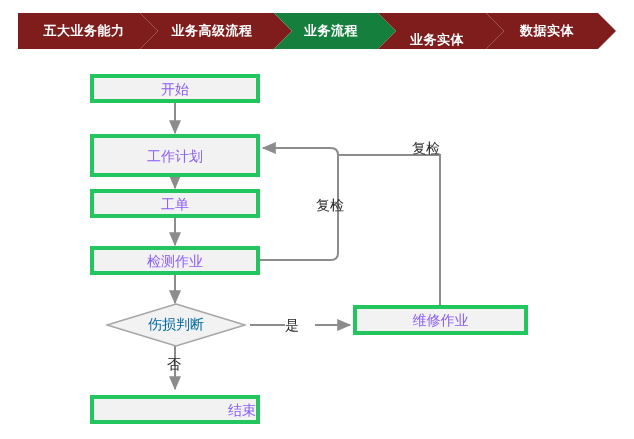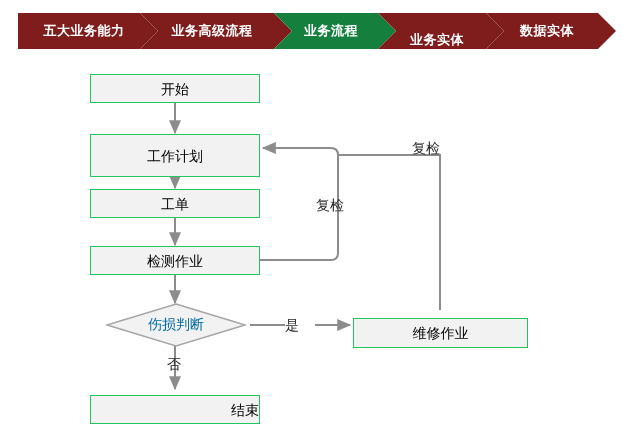--- a/index.html
+++ b/index.html
@@ -70,22 +70,22 @@
     left: 0;
     top: 0;
   }
   .node {
     position: absolute;
     box-sizing: border-box;
     display: flex;
     align-items: center;
     justify-content: center;
     background: #f2f2f2;
-    border: 1px solid #22c55e;
-    color: #000000;
+    border: 4px solid #22c55e;
+    color: #8b5cf6;
     font-size: 14px;
     white-space: nowrap;
   }
   .node-inner {
     display: block;
     line-height: 1;
   }
   .diamond-label {
     position: absolute;
     display: flex;
@@ -173,21 +173,21 @@
       <span class="node-inner">检测作业</span>
     </div>
 
     <svg style="position:absolute; left:106px; top:248px;" width="140" height="44" viewBox="0 0 140 44">
       <polygon points="70,1 139,22 70,43 1,22" fill="#f2f2f2" stroke="#a6a6a6" stroke-width="1.5"></polygon>
     </svg>
     <div class="diamond-label" style="left:106px; top:248px; width:140px; height:44px;">
       <span>伤损判断</span>
     </div>
 
-    <div class="node" style="left:353px; top:263px; width:175px; height:30px;">
+    <div class="node" style="left:353px; top:250px; width:175px; height:30px;">
       <span class="node-inner">维修作业</span>
     </div>
 
     <div class="node" style="left:90px; top:340px; width:170px; height:29px;justify-content:flex-end;">
       <span class="node-inner">结束</span>
     </div>
 
     <div class="edge-label" style="left:316px; top:143px;">复检</div>
 
     <div class="edge-label" style="left:412px; top:86px;">复检</div>

